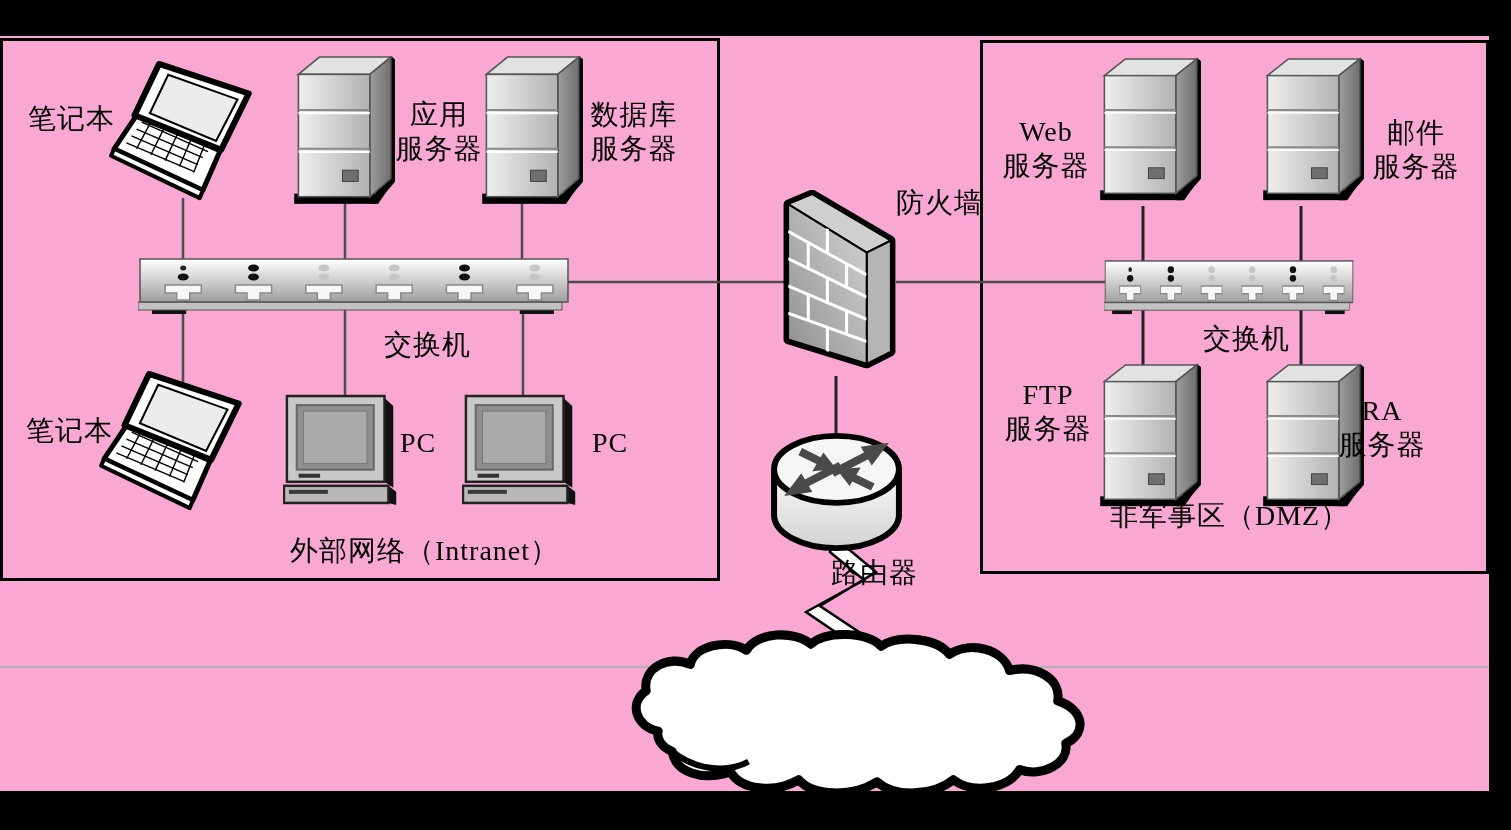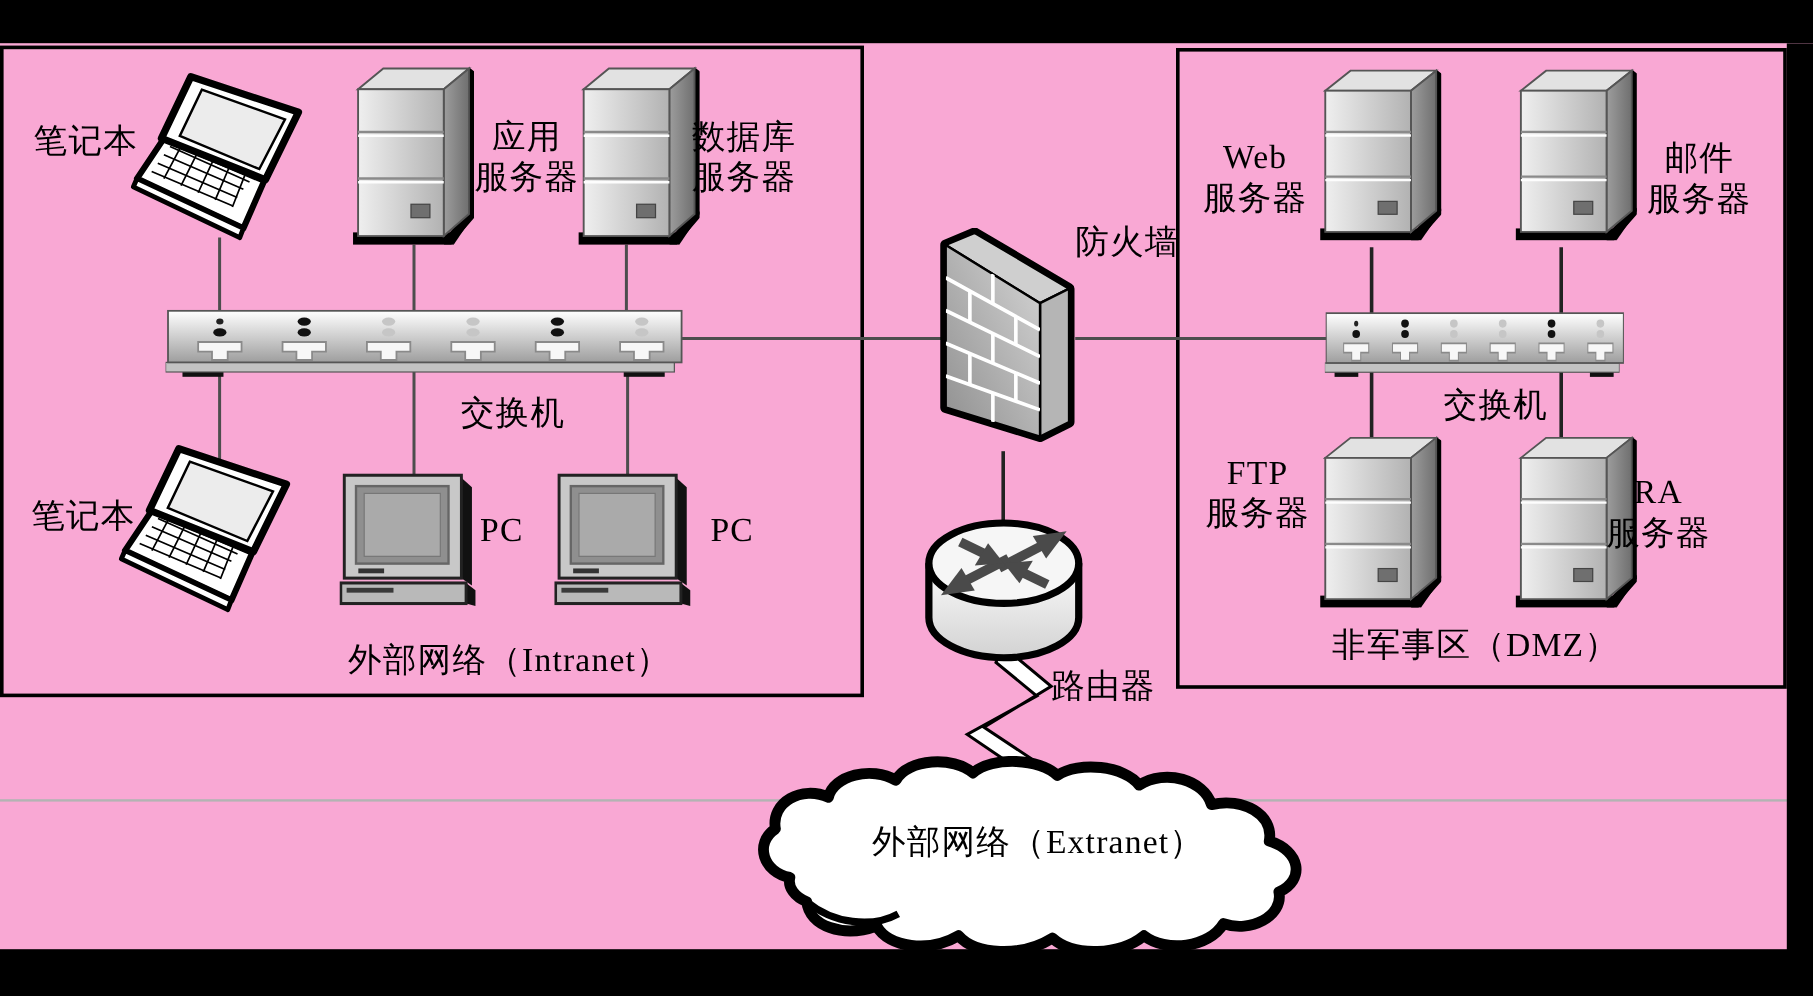--- a/index.html
+++ b/index.html
@@ -346,38 +346,37 @@
 <line x1="8" y1="58" x2="76" y2="58" stroke="#fdfdfd" stroke-width="2"></line>
 <line x1="8" y1="93" x2="76" y2="93" stroke="#8a8a8a" stroke-width="2"></line>
 <line x1="8" y1="96" x2="76" y2="96" stroke="#fdfdfd" stroke-width="2"></line>
 <rect x="50" y="114" width="15" height="11" fill="#6f6f6f" stroke="#444"></rect>
 </svg>
     </div>
 
   <div class="lbl" style="left:28px;top:66px;width:92px">笔记本</div>
   <div class="lbl center" style="left:394px;top:62px;width:90px">应用
 服务器</div>
-  <div class="lbl center" style="left:574px;top:62px;width:92px">数据库
+  <div class="lbl center" style="left:588px;top:62px;width:92px">数据库
 服务器</div>
   <div class="lbl" style="left:384px;top:292px;width:110px">交换机</div>
   <div class="lbl" style="left:26px;top:378px;width:92px">笔记本</div>
   <div class="lbl" style="left:400px;top:390px">PC</div>
   <div class="lbl" style="left:592px;top:390px">PC</div>
   <div class="lbl" style="left:290px;top:498px">外部网络（Intranet）</div>
 
   <div class="lbl" style="left:896px;top:150px">防火墙</div>
-  <div class="lbl" style="left:876px;top:520px">路由器</div>
-  <div class="lbl center" style="left:598px;top:650px;width:534px">外部网络（Extranet）</div>
+  <div class="lbl" style="left:831px;top:520px">路由器</div>
 
   <div class="lbl center" style="left:1000px;top:79px;width:92px">Web
 服务器</div>
   <div class="lbl center" style="left:1370px;top:80px;width:92px">邮件
 服务器</div>
   <div class="lbl" style="left:1203px;top:286px;width:110px">交换机</div>
   <div class="lbl center" style="left:1002px;top:342px;width:92px">FTP
 服务器</div>
   <div class="lbl center" style="left:1336px;top:358px;width:92px">RA
 服务器</div>
-  <div class="lbl" style="left:1110px;top:486px">非军事区（DMZ）</div>
+  <div class="lbl" style="left:1110px;top:463px">非军事区（DMZ）</div>
 
   <div class="blackbar" style="left:1489px;top:0;width:22px;height:758px"></div>
   <div class="blackbar" style="left:0;top:755px;width:1511px;height:75px"></div>
 </div>
 
 </body></html>

